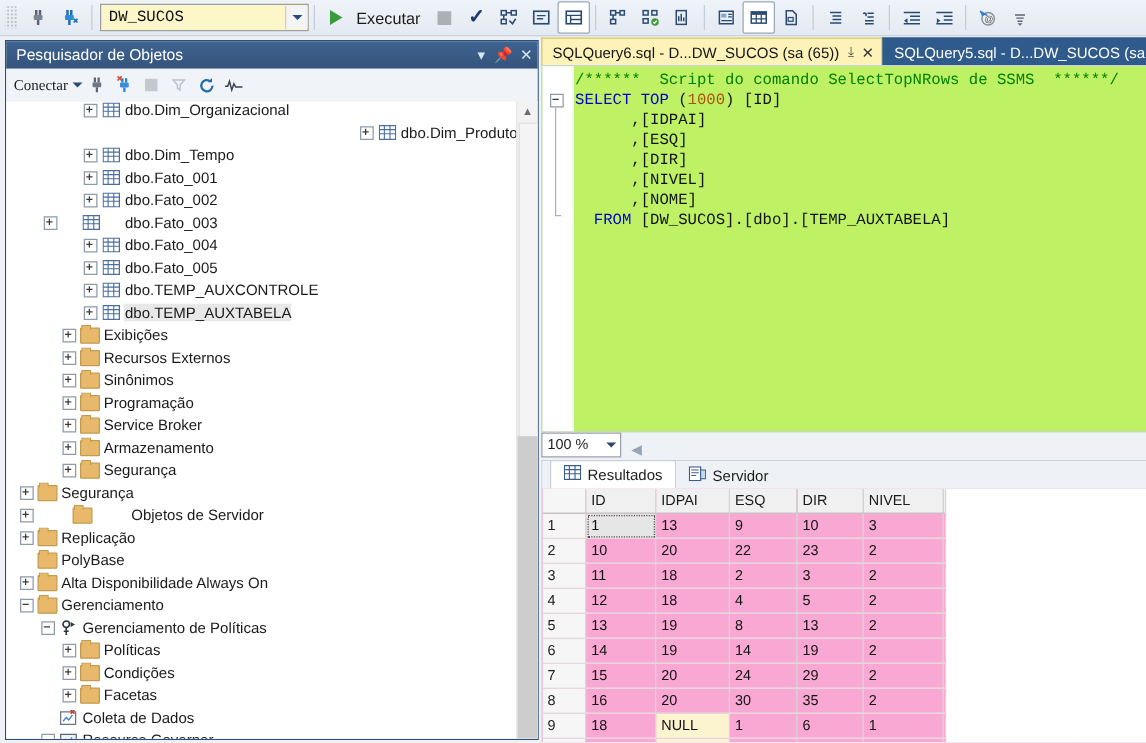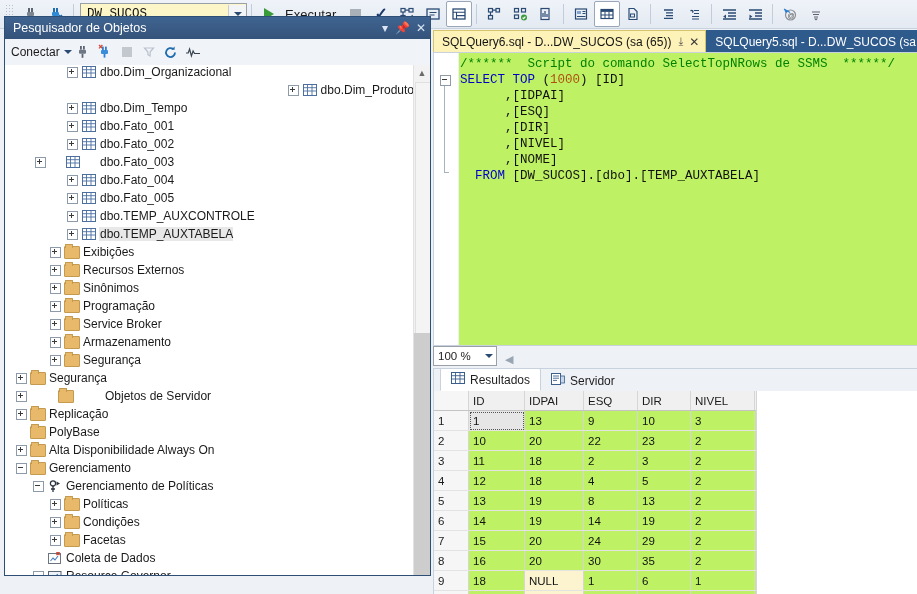--- a/index.html
+++ b/index.html
@@ -41,35 +41,35 @@
   .caret-dn{width:0;height:0;border-left:4px solid transparent;border-right:4px solid transparent;
     border-top:4px solid #2a4a73;}
   .exec-lbl{font-size:13px;color:#1b1b1b;margin:0 6px 0 3px;white-space:nowrap;}
   .play{width:0;height:0;border-top:6px solid transparent;border-bottom:6px solid transparent;
     border-left:10px solid #3a9b3a;}
   .stopsq{width:11px;height:11px;background:#a9b0b8;}
   .check{color:#1b3a6b;font-size:16px;line-height:1;font-weight:bold;}
 
   
   .oe{
-    position:absolute;left:4px;top:16px;width:425px;height:558px;
+    position:absolute;left:4px;top:32px;width:425px;height:558px;
     background:#fff;border:1px solid #2d4f76;
   }
   .oe-title{
     height:22px;background:linear-gradient(#3f6491,#34537a);
     display:flex;align-items:center;color:#fff;font-size:12.5px;
     padding-left:8px;
   }
   .oe-title .t{flex:1;}
   .oe-title .act{width:18px;text-align:center;color:#dce6f2;font-size:12px;cursor:default;}
   .oe-tools{
     height:26px;background:#f0f3f8;border-bottom:1px solid #cdd5e0;
     display:flex;align-items:center;padding-left:6px;
   }
-  .conectar{font-size:12px;color:#1a1a1a;display:flex;align-items:center;gap:4px;}
+  .conectar{font-size:12px;color:#1a1a1a;display:flex;align-items:center;gap:4px;font-family:Liberation Serif, serif;}
   .oe-tb{width:22px;height:22px;display:flex;align-items:center;justify-content:center;}
   .oe-body{
     position:absolute;left:0;top:48px;right:0;bottom:0;
     background:#fff;overflow:hidden;
   }
   .tree{position:absolute;left:0;top:0;right:16px;top:-2px;}
   .node{height:18px;display:flex;align-items:center;white-space:nowrap;font-size:12px;color:#1a1a1a;}
   .node .exp{width:13px;height:18px;display:flex;align-items:center;justify-content:center;}
   .pm{width:9px;height:9px;border:1px solid #8d9aa8;background:#fff;position:relative;}
   .pm:before{content:"";position:absolute;left:1px;top:3px;width:5px;height:1px;background:#3b3b3b;}
@@ -114,21 +114,21 @@
   .zoombar{position:absolute;left:0;top:316px;right:0;height:20px;background:#eef1f6;display:flex;align-items:flex-end;}
   .zoomsel{width:62px;height:18px;background:#fff;border:1px solid #9aa0a8;display:flex;align-items:center;font-size:11.5px;}
   .zoomsel .zv{padding-left:4px;flex:1;}
   .zoomsel .zd{width:15px;display:flex;align-items:center;justify-content:center;}
   .hsplit-arrow{margin-left:8px;color:#9aa5b2;font-size:11px;}
 
   .results{position:absolute;left:0;top:338px;right:0;bottom:0;background:#fff;border:1px solid #c8d1de;border-right:0;border-bottom:0;}
   .res-tabs{height:22px;background:#eef1f6;display:flex;align-items:flex-end;padding-left:6px;}
   .rtab{height:21px;display:flex;align-items:center;gap:5px;padding:0 10px;font-size:12px;}
   .rtab.active{background:#fff;border:1px solid #c8d1de;border-bottom:1px solid #fff;border-radius:2px 2px 0 0;}
-  .grid{position:absolute;left:0;top:22px;right:0;bottom:0;background:#bef264;overflow:hidden;}
+  .grid{position:absolute;left:0;top:22px;right:0;bottom:0;background:#f9a8d4;overflow:hidden;}
   table.g{border-collapse:collapse;font-size:11.5px;color:#121212;table-layout:fixed;}
   table.g th,table.g td{
     border-right:1px solid #d6d6d6;border-bottom:1px solid #e3e3e3;
     height:19px;padding:0 4px;font-weight:normal;text-align:left;overflow:hidden;white-space:nowrap;
   }
   table.g thead th{background:#f0f0f0;border-bottom:1px solid #c4c4c4;color:#1b1b1b;}
   table.g td.rowh,table.g th.rowh{background:#f6f6f6;text-align:left;color:#1b1b1b;}
   td.nullc{background:#fcf4cf;}
   td.selc{background:#e6e6e6;outline:1px dotted #555;outline-offset:-2px;}
   .grid-right{position:absolute;left:322px;top:0;right:0;bottom:0;border-left:1px solid #d6d6d6;background:#fff;}

